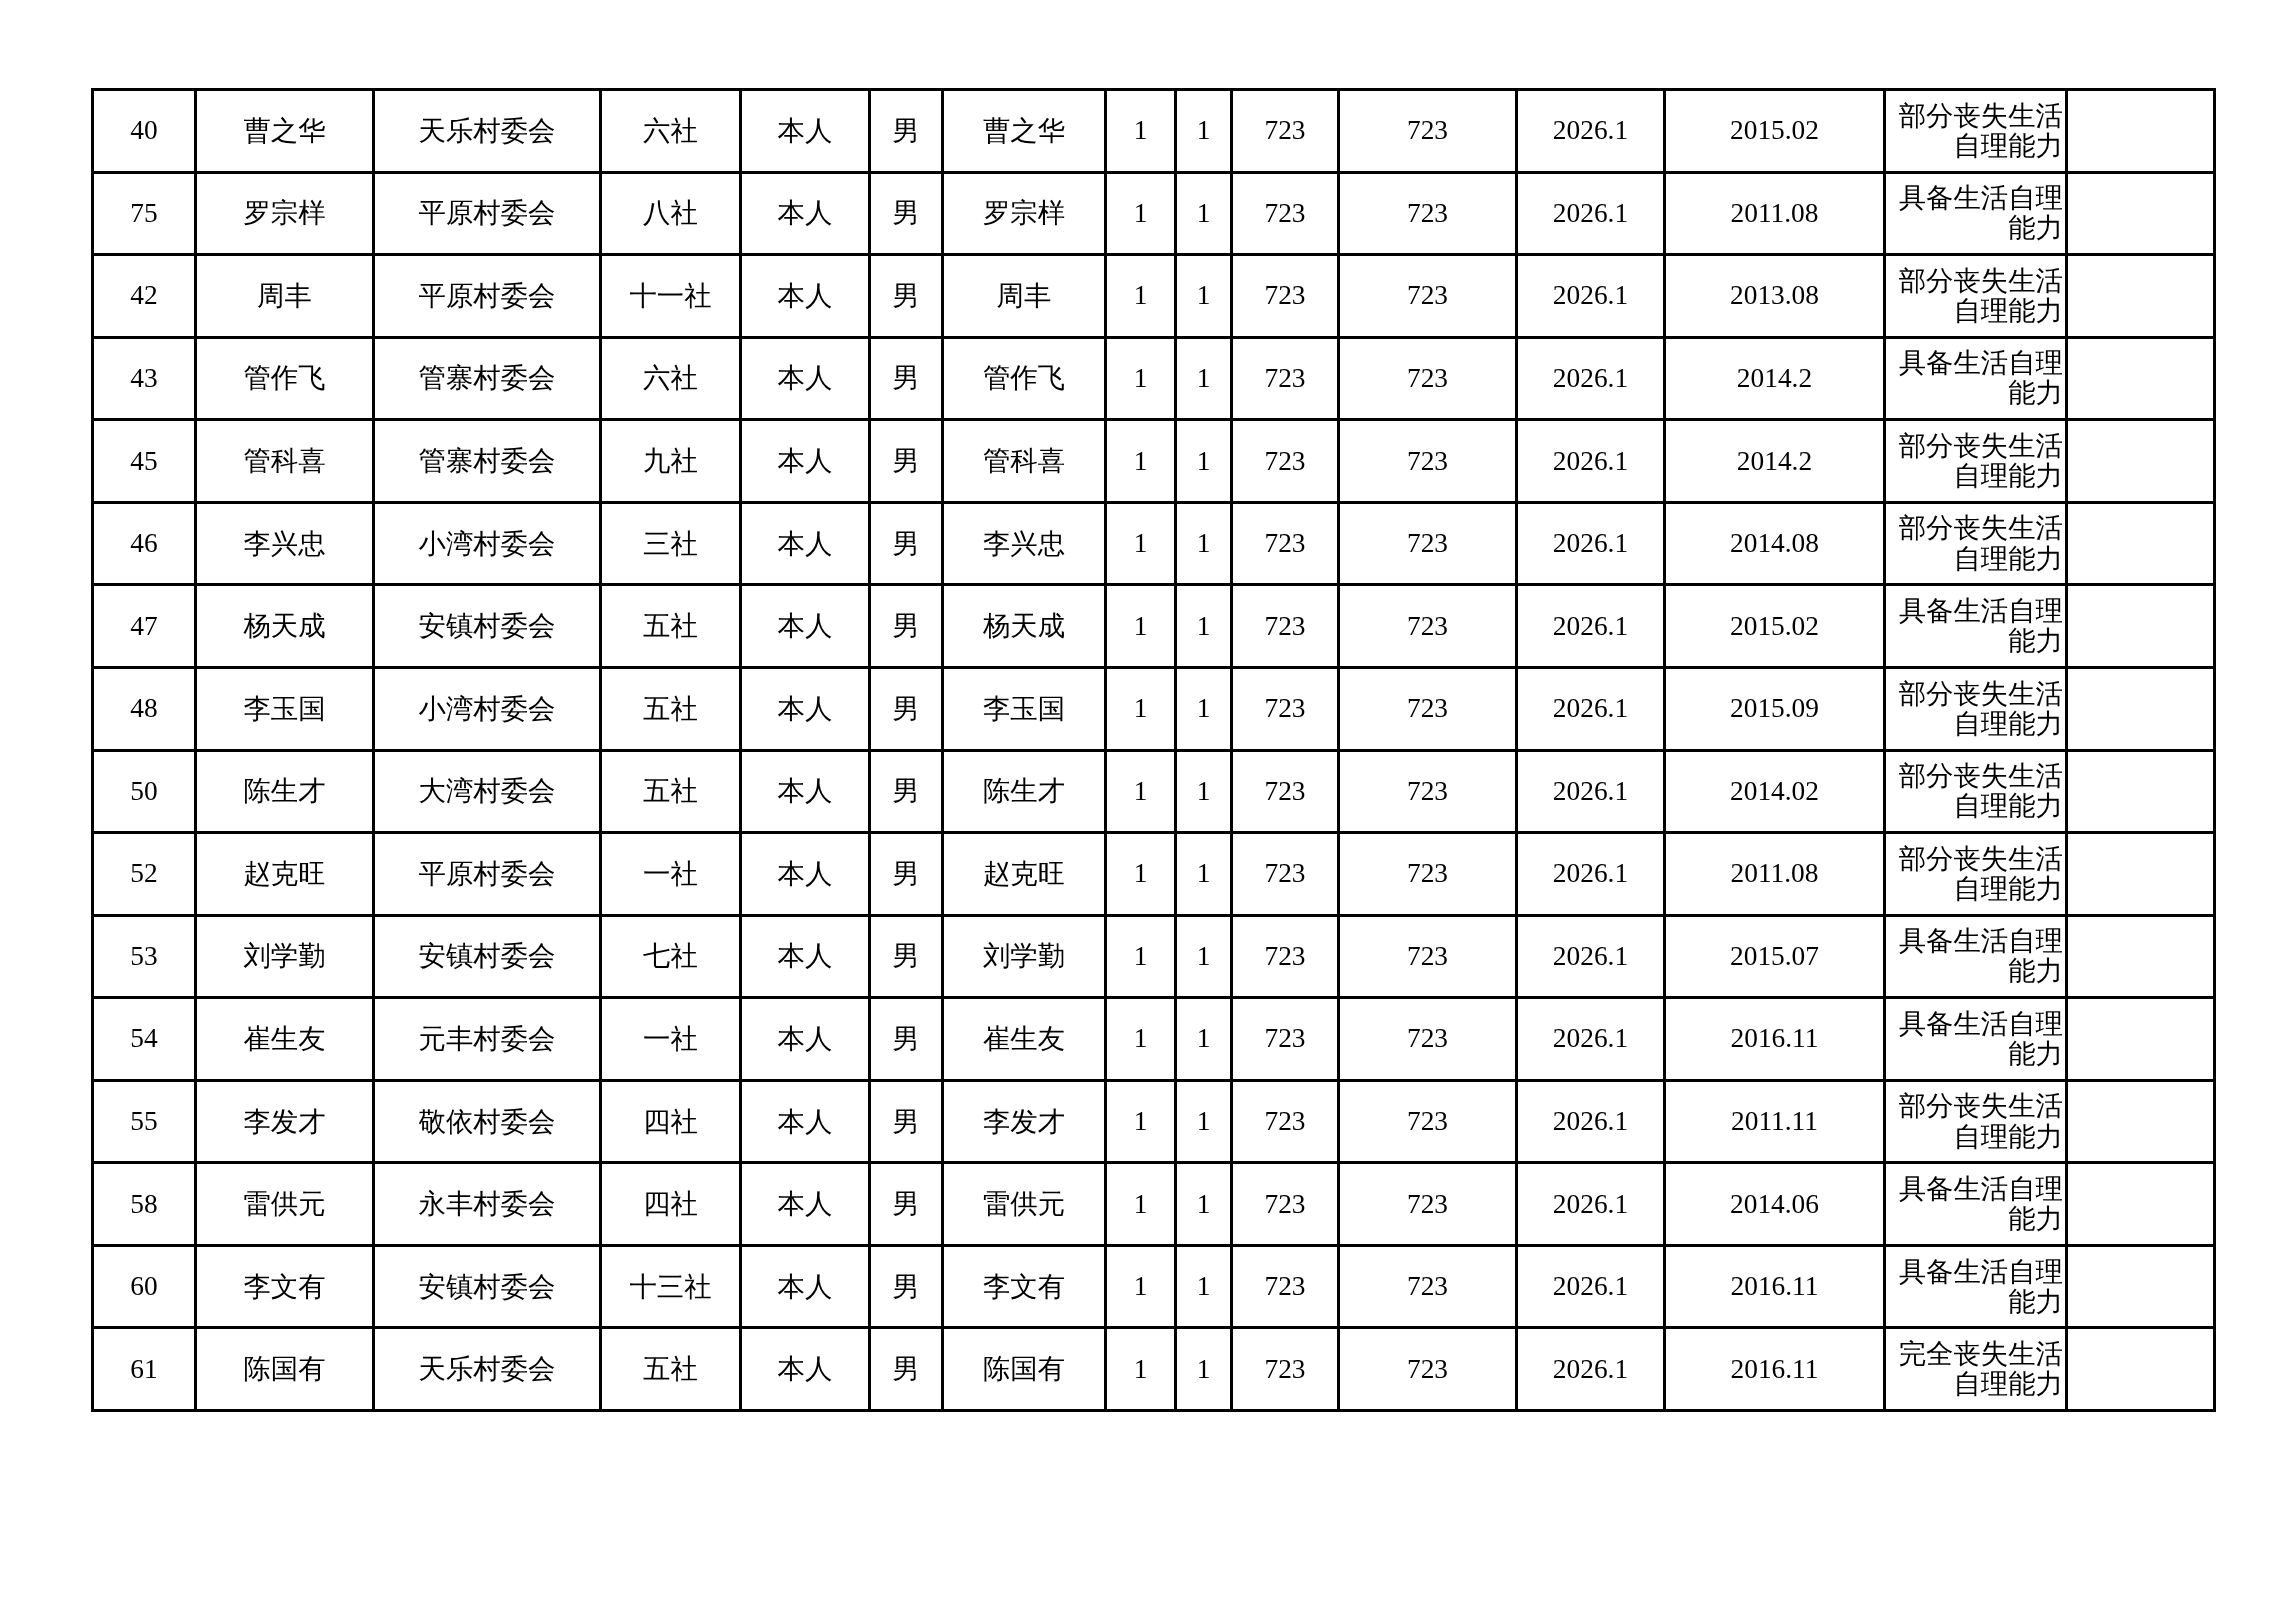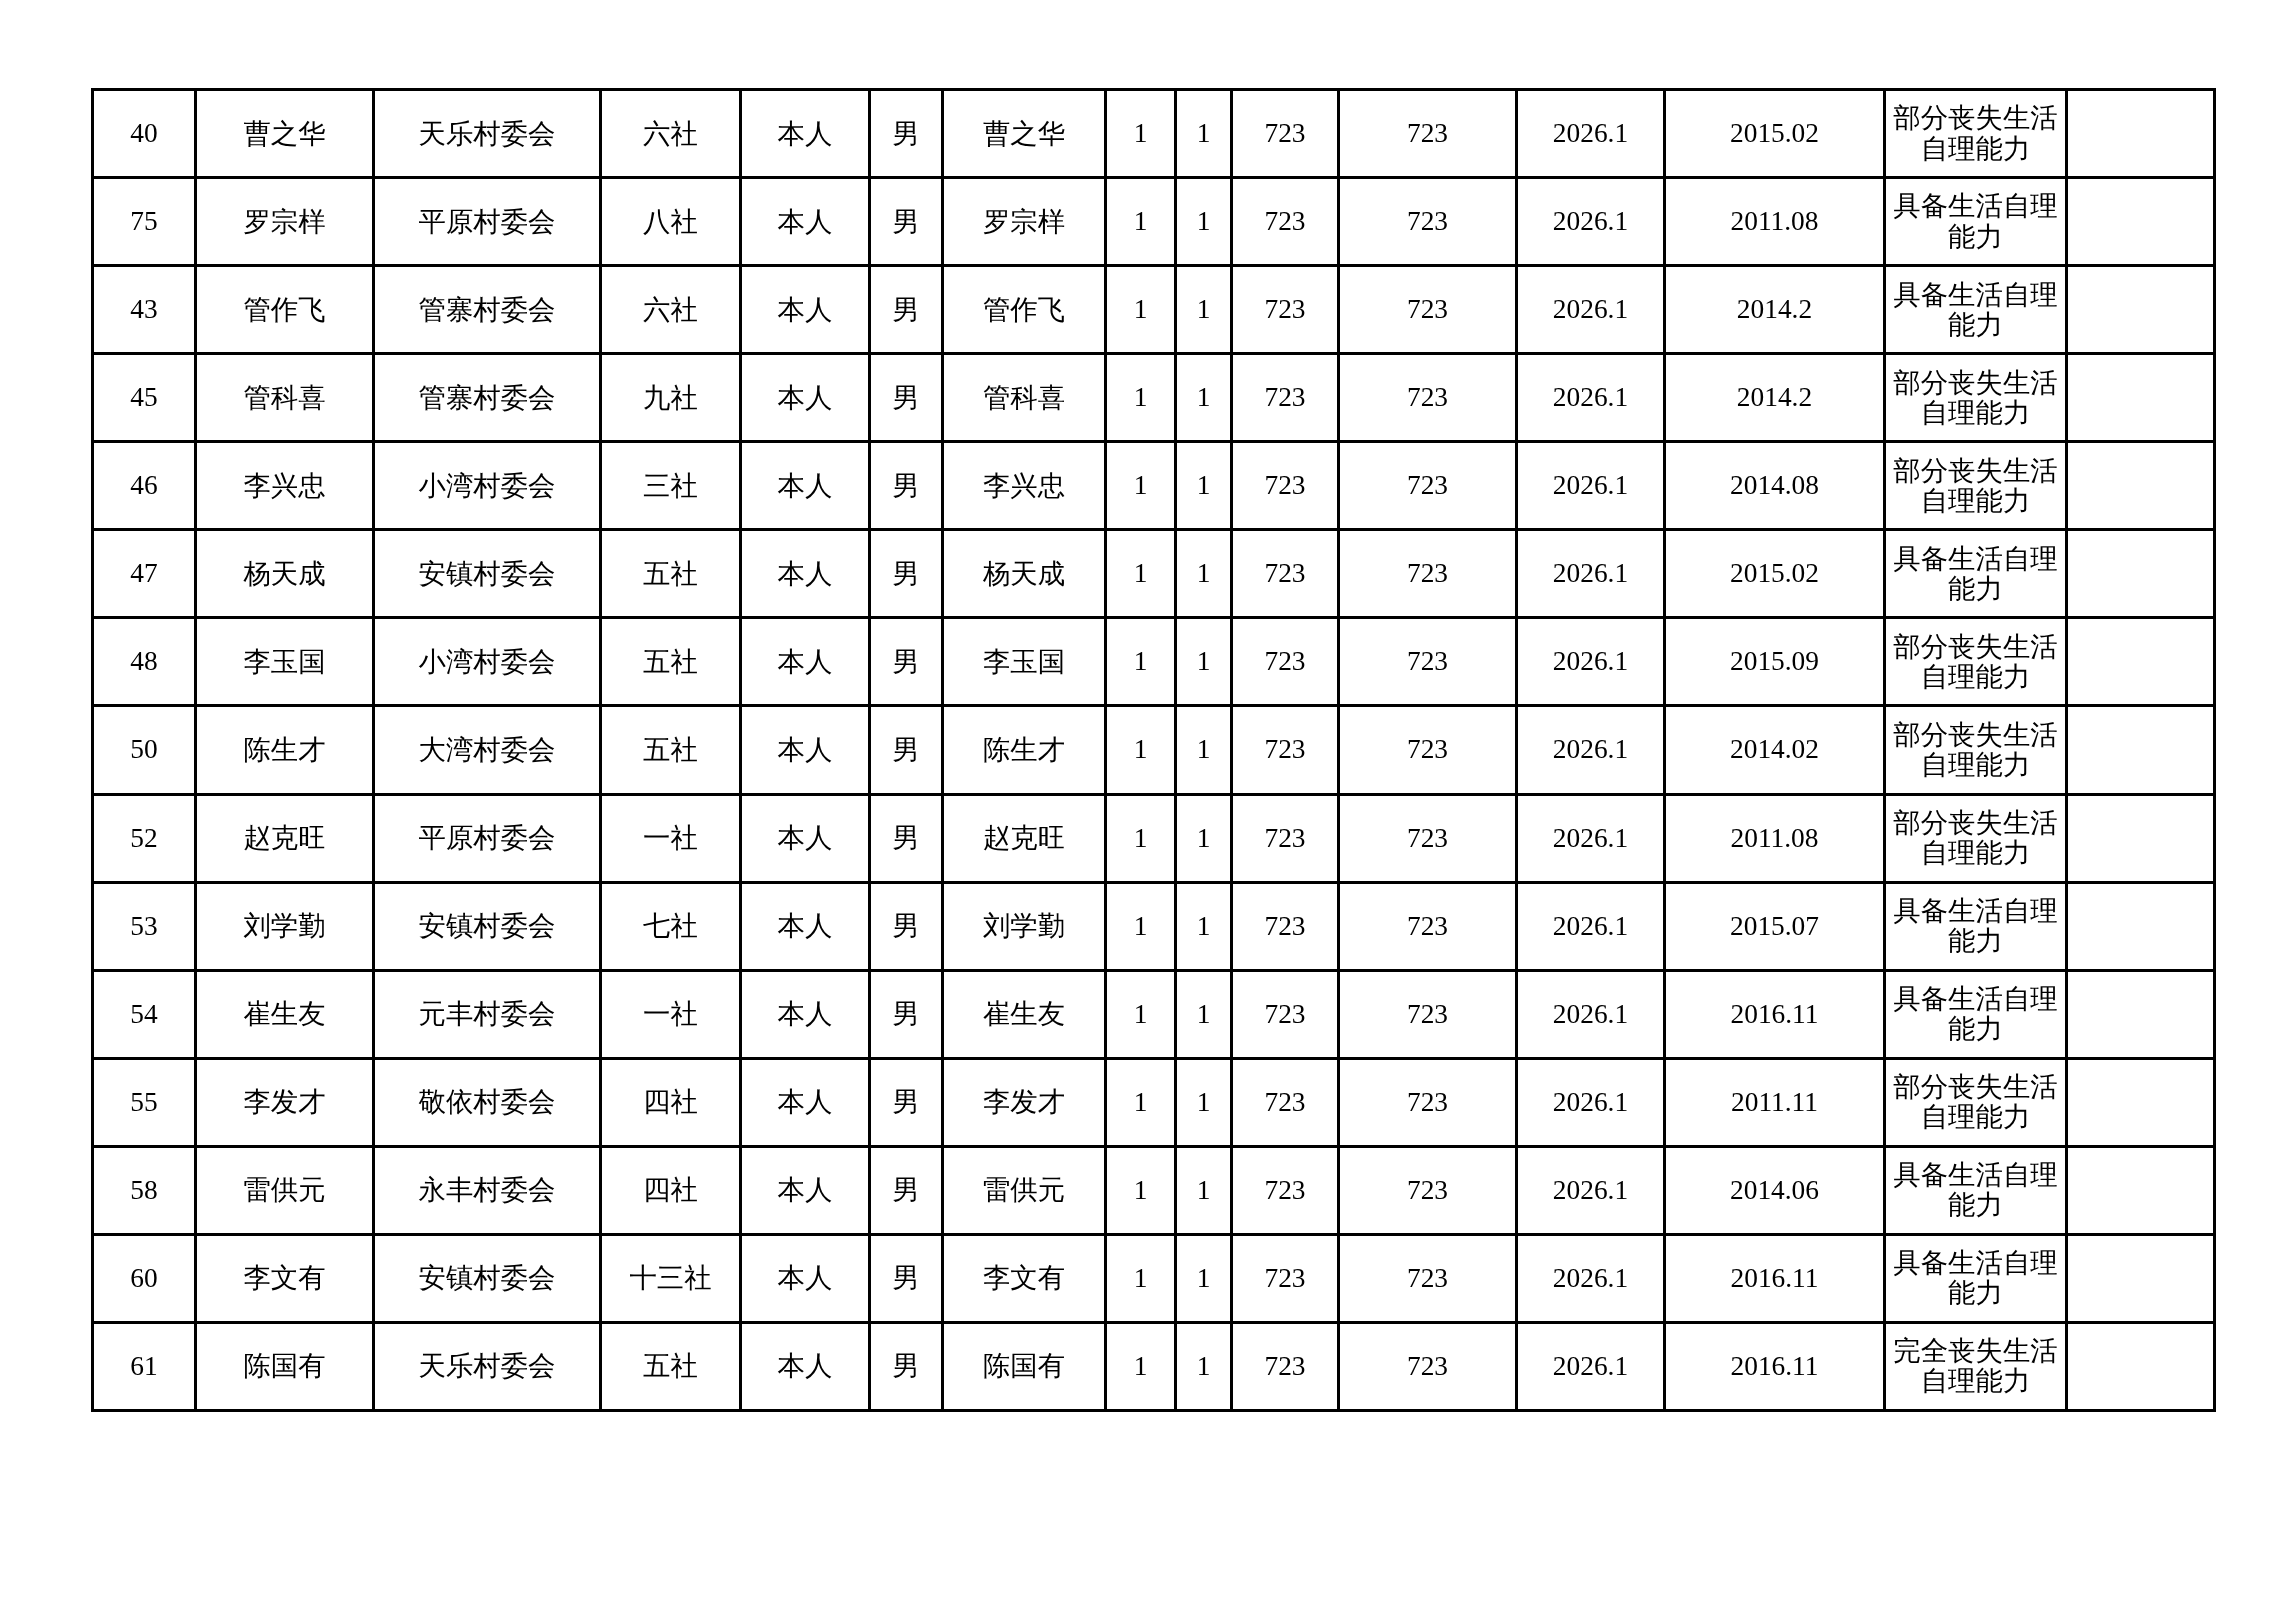--- a/index.html
+++ b/index.html
@@ -33,20 +33,21 @@
     font-size: 27.4px;
     padding: 0;
     white-space: nowrap;
     overflow: hidden;
   }
   table.records td.col-self_care_ability {
     white-space: normal;
     word-break: break-all;
     line-height: 1.1;
     padding: 0 2px;
+    text-align: right;
   }
   
   col.c-seq              { width: 103px; }
   col.c-name             { width: 178px; }
   col.c-village          { width: 227px; }
   col.c-group            { width: 140px; }
   col.c-relation         { width: 129px; }
   col.c-gender           { width: 73px;  }
   col.c-name_repeat      { width: 163px; }
   col.c-count1           { width: 70px;  }
@@ -109,20 +110,37 @@
           <td class="col-count1">1</td>
           <td class="col-count2">1</td>
           <td class="col-amount1">723</td>
           <td class="col-amount2">723</td>
           <td class="col-expiry">2026.1</td>
           <td class="col-start_date">2011.08</td>
           <td class="col-self_care_ability">具备生活自理能力</td>
           <td class="col-blank"></td>
         </tr>
         <tr>
+          <td class="col-seq">42</td>
+          <td class="col-name">周丰</td>
+          <td class="col-village">平原村委会</td>
+          <td class="col-group">十一社</td>
+          <td class="col-relation">本人</td>
+          <td class="col-gender">男</td>
+          <td class="col-name_repeat">周丰</td>
+          <td class="col-count1">1</td>
+          <td class="col-count2">1</td>
+          <td class="col-amount1">723</td>
+          <td class="col-amount2">723</td>
+          <td class="col-expiry">2026.1</td>
+          <td class="col-start_date">2013.08</td>
+          <td class="col-self_care_ability">部分丧失生活自理能力</td>
+          <td class="col-blank"></td>
+        </tr>
+        <tr>
           <td class="col-seq">43</td>
           <td class="col-name">管作飞</td>
           <td class="col-village">管寨村委会</td>
           <td class="col-group">六社</td>
           <td class="col-relation">本人</td>
           <td class="col-gender">男</td>
           <td class="col-name_repeat">管作飞</td>
           <td class="col-count1">1</td>
           <td class="col-count2">1</td>
           <td class="col-amount1">723</td>

